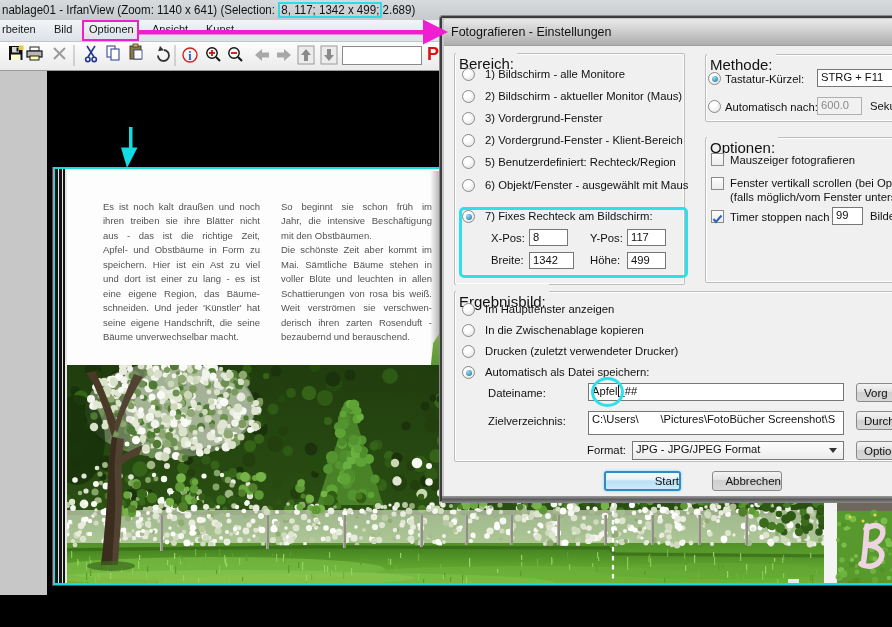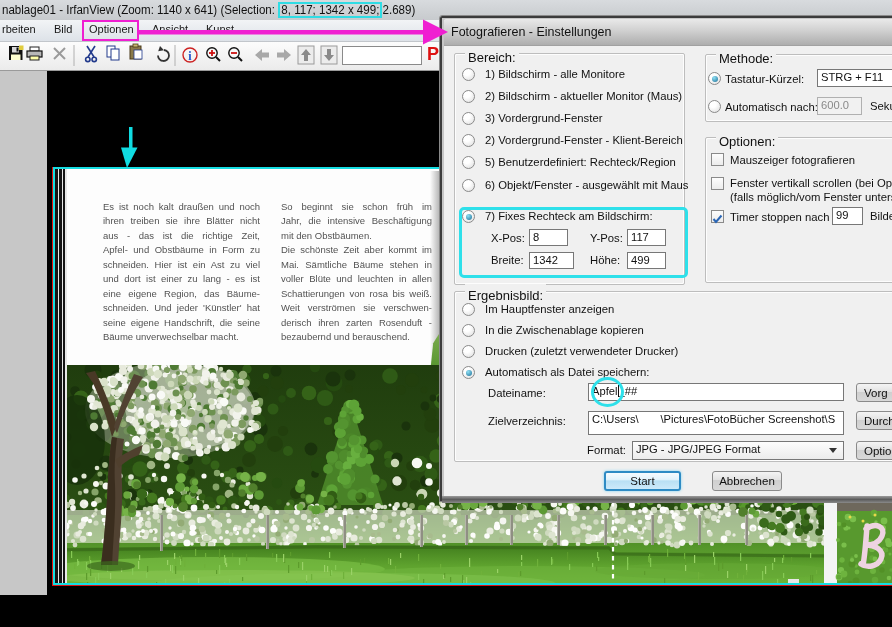--- a/index.html
+++ b/index.html
@@ -23,28 +23,28 @@
 .col div.last{text-align-last:left}
 
 #redrect{left:52px;top:167px;width:840px;height:419px;border-left:1.5px solid #e01010;border-bottom:1.5px solid #e01010}
 #cyanrect{left:53px;top:167px;width:845px;height:418px;border:2px solid #16dde2}
 
 #dlg{left:439px;top:15px;width:461px;height:487px;background:#f0f0f0;border:1px solid #8a8a8a;border-radius:3px 3px 0 0;box-shadow:inset 0 0 0 2px #3c3c3c,inset 0 0 0 4px #c6c6c6;z-index:10}
 #dlgtitle{left:4px;top:3px;width:453px;height:27px;background:linear-gradient(#e9e9e9,#d2d2d2 40%,#aeaeae 95%,#999);border-radius:2px 2px 0 0;font-size:12.5px;color:#111;line-height:27px}
 #dlgclient{left:4px;top:30px;width:453px;height:449px;background:#f0f0f0}
 #dlgbottom{left:2px;top:480px;width:457px;height:7px;background:linear-gradient(#9c9c9c,#5c5c5c 50%,#8a8a8a)}
 .group{position:absolute;border:1px solid #bdbdbd;border-radius:2px;box-shadow:1px 1px 0 #fdfdfd inset,-1px -1px 0 #fdfdfd inset}
-.glabel{position:absolute;top:-8px;left:10px;background:#f0f0f0;padding:4px 3px;font-size:13px;color:#111;line-height:15px}
+.glabel{position:absolute;top:-8px;left:1px;background:#f0f0f0;padding:10px 3px;font-size:15px;color:#111;line-height:15px}
 .dtext{position:absolute;font-size:11.3px;color:#111;white-space:nowrap}
 .radio{position:absolute;width:13px;height:13px;border-radius:50%;border:1px solid #8a8a8a;background:radial-gradient(circle at 35% 30%,#fff 30%,#dcdcdc)}
 .radio.sel::after{content:"";position:absolute;left:2.5px;top:2.5px;width:6px;height:6px;border-radius:50%;background:radial-gradient(circle at 35% 30%,#8ee0f5,#1e6f96)}
 .check{position:absolute;width:13px;height:13px;border:1px solid #8a8a8a;background:linear-gradient(#fdfdfd,#ececec)}
 .tf{position:absolute;background:#fff;border:1px solid #777;font-size:11.2px;color:#111;padding:1px 3px;white-space:nowrap;overflow:hidden}
 .tf.dis{background:#f1f1f1;border-color:#b0b0b0;color:#8a8a8a}
-.btn{position:absolute;background:linear-gradient(#f4f4f4,#e2e2e2 45%,#cfcfcf 46%,#d8d8d8);border:1px solid #8a8a8a;border-radius:3px;font-size:11.5px;color:#111;text-align:center}
+.btn{position:absolute;background:linear-gradient(#f4f4f4,#e2e2e2 45%,#cfcfcf 46%,#d8d8d8);border:1px solid #8a8a8a;border-radius:3px;font-size:11.5px;color:#111;text-align:right}
 
 .cybox{position:absolute;border:3px solid #2ee0ea;border-radius:5px}
 </style></head><body>
 <div id="root">
 
   <div class="abs" id="titlebar">
     <div class="abs" id="titletext">nablage01 - IrfanView (Zoom: 1140 x 641) (Selection:&nbsp; 8, 117; 1342 x 499; 2.689)</div>
     <div class="abs" id="selbox"></div>
   </div>
 
@@ -2311,21 +2311,21 @@
 <rect x="733" y="214" width="11" height="7" fill="#e8e8e8"></rect>
   </svg>
 
   <div class="abs" id="spine"></div>
   <div class="abs" id="page">
     <div class="col" style="left:36px;width:157px">
       <div>Es ist noch kalt draußen und noch</div>
       <div>ihren treiben sie ihre Blätter nicht</div>
       <div>aus - das ist die richtige Zeit,</div>
       <div>Apfel- und Obstbäume in Form zu</div>
-      <div>schneiden. Hier ist ein Ast zu viel</div>
+      <div>speichern. Hier ist ein Ast zu viel</div>
       <div>und dort ist einer zu lang - es ist</div>
       <div>eine eigene Region, das Bäume-</div>
       <div>schneiden. Und jeder 'Künstler' hat</div>
       <div>seine eigene Handschrift, die seine</div>
       <div class="last">Bäume unverwechselbar macht.</div>
     </div>
     <div class="col" style="left:214px;width:151px">
       <div>So beginnt sie schon früh im</div>
       <div>Jahr, die intensive Beschäftigung</div>
       <div class="last">mit den Obstbäumen.</div>

